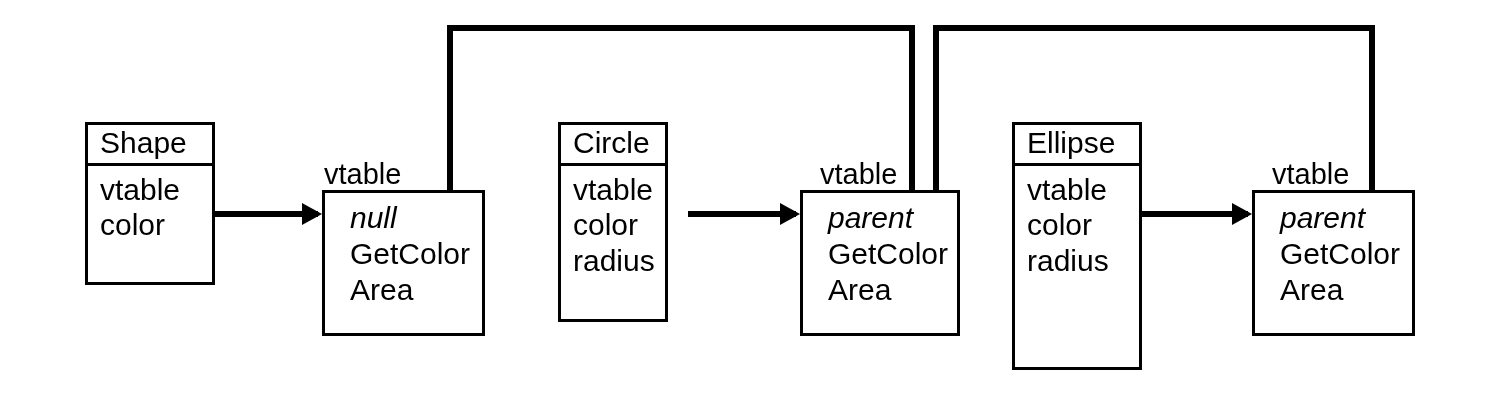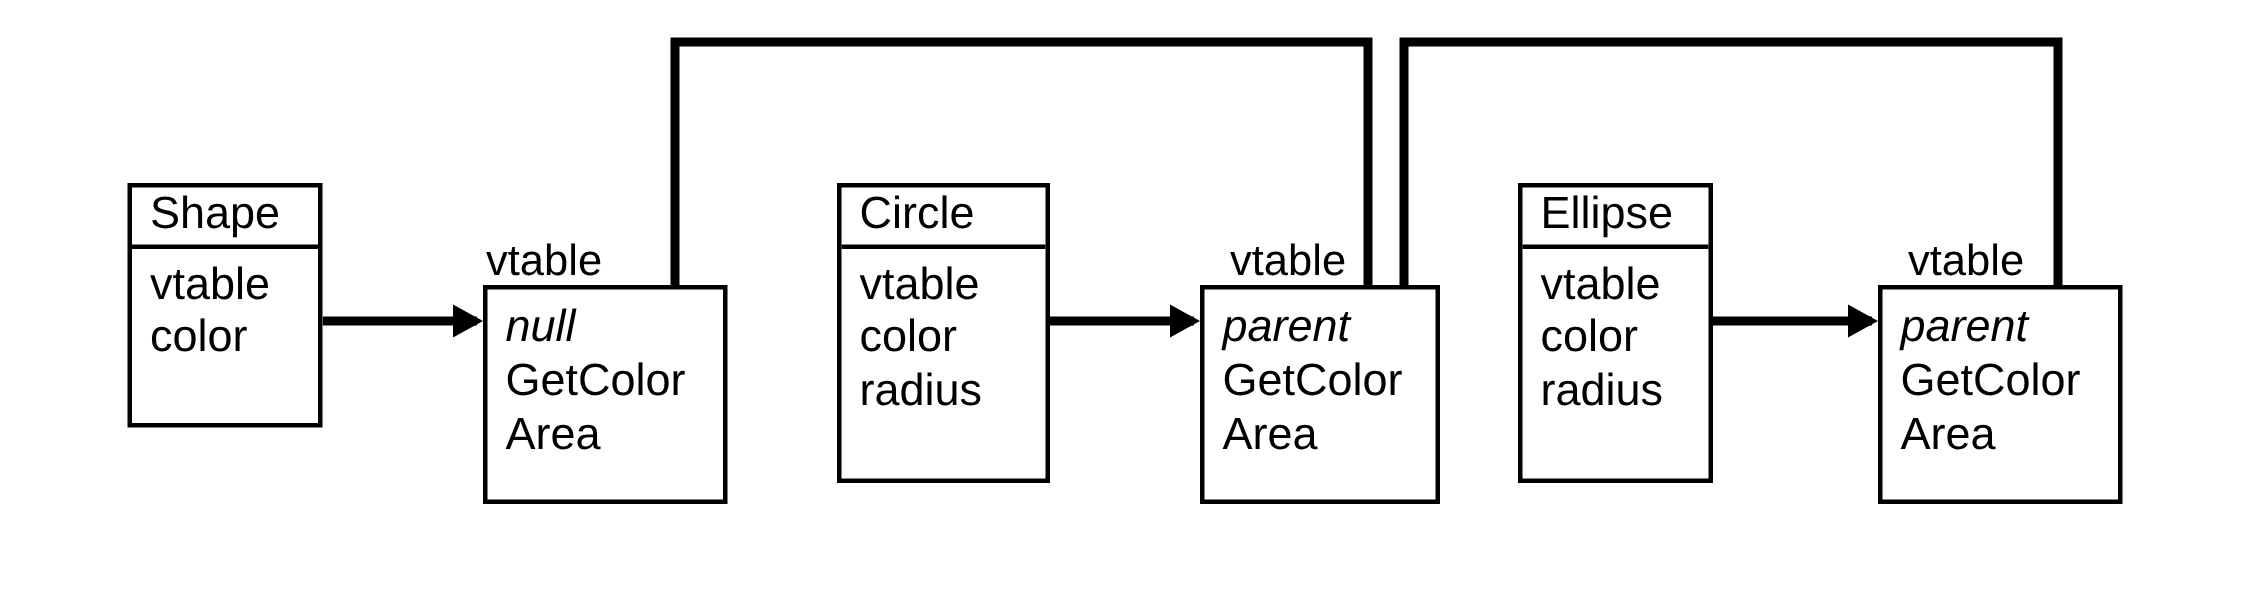--- a/index.html
+++ b/index.html
@@ -50,20 +50,21 @@
   }
   .vt-label {
     position: absolute;
     font-size: 29px;
     line-height: 1.0;
     color: #000000;
     white-space: nowrap;
   }
   .vt-entries {
     padding: 7px 0 6px 12px;
+    margin-left: 13px;
   }
   .vt-entry {
     font-size: 30px;
     line-height: 1.2;
     color: #000000;
     white-space: nowrap;
   }
   .vt-entry.italic {
     font-style: italic;
   }
@@ -106,39 +107,39 @@
 
   <div class="vt-label" style="left:324px; top:160px;">vtable</div>
   <div class="vt-box" style="left:322px; top:190px; width:163px; height:146px;">
     <div class="vt-entries">
       <div class="vt-entry italic">null</div>
       <div class="vt-entry">GetColor</div>
       <div class="vt-entry">Area</div>
     </div>
   </div>
 
-  <div class="obj-box" style="left:558px; top:122px; width:142px; height:200px;">
+  <div class="obj-box" style="left:558px; top:122px; width:110px; height:200px;">
     <div class="obj-head">Circle</div>
     <div class="obj-fields">
       <div class="field">vtable</div>
       <div class="field">color</div>
       <div class="field">radius</div>
     </div>
   </div>
 
   <div class="vt-label" style="left:820px; top:160px;">vtable</div>
   <div class="vt-box" style="left:800px; top:190px; width:160px; height:146px;">
     <div class="vt-entries">
       <div class="vt-entry italic">parent</div>
       <div class="vt-entry">GetColor</div>
       <div class="vt-entry">Area</div>
     </div>
   </div>
 
-  <div class="obj-box" style="left:1012px; top:122px; width:130px; height:200px;">
+  <div class="obj-box" style="left:1012px; top:122px; width:130px; height:248px;">
     <div class="obj-head">Ellipse</div>
     <div class="obj-fields">
       <div class="field">vtable</div>
       <div class="field">color</div>
       <div class="field">radius</div>
     </div>
   </div>
 
   <div class="vt-label" style="left:1272px; top:160px;">vtable</div>
   <div class="vt-box" style="left:1252px; top:190px; width:163px; height:146px;">

